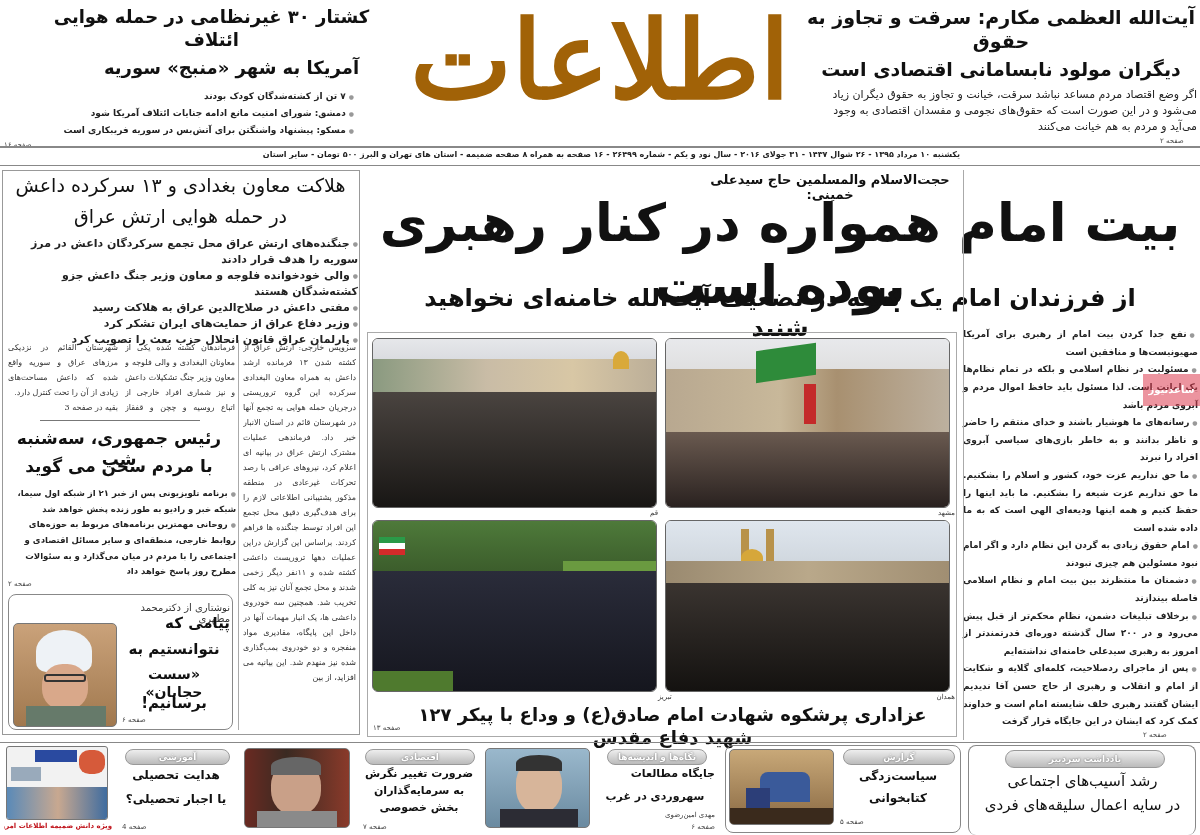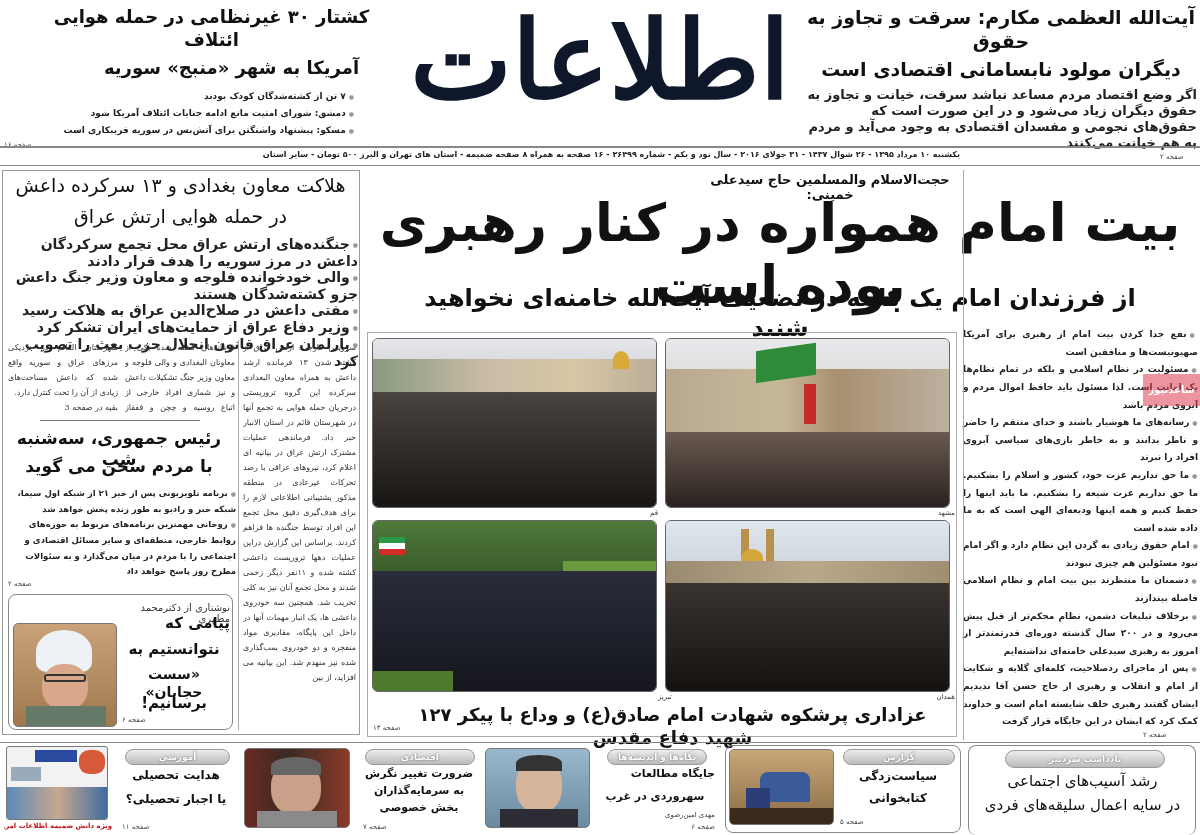--- a/index.html
+++ b/index.html
@@ -7,39 +7,39 @@
 body{font-family:"DejaVu Sans",sans-serif;color:#111;position:relative;direction:rtl}
 .abs{position:absolute}
 .rtl{direction:rtl;text-align:right}
 .hl{font-weight:bold;line-height:1.25;color:#111}
 .bul{font-size:9.5px;font-weight:bold;line-height:1.9;color:#222}
 .bul li{list-style:none}
 .bul li::before{content:"\25CF";color:#999;font-size:6px;margin-left:3px;vertical-align:middle}
 .pg{font-size:7px;color:#444}
 .hr{position:absolute;height:2px;background:#888}
 .vr{position:absolute;width:1px;background:#aaa}
-.logo{font-family:"DejaVu Serif",serif;color:#0f172a;font-weight:bold;font-size:108px;line-height:1;letter-spacing:-4px;text-align:center}
+.logo{font-family:"DejaVu Serif",serif;color:#a16207;font-weight:bold;font-size:108px;line-height:1;letter-spacing:-4px;text-align:center}
 .dateline{font-size:8px;font-weight:bold;color:#222;text-align:center;white-space:nowrap;overflow:hidden}
 .photo{position:absolute;border-radius:6px;overflow:hidden;border:1px solid #666}
 .ph-sky{position:absolute;left:0;right:0;top:0}
 .ph-crowd{position:absolute;left:0;right:0;bottom:0}
 .caption-sm{font-size:7px;color:#333}
 .box{position:absolute;border:1px solid #888;border-radius:8px}
 .pill{position:absolute;background:linear-gradient(#eee,#bbb);border:1px solid #999;border-radius:10px;text-align:center;font-size:9px;font-weight:bold;color:#fff;text-shadow:0 0 2px #555;line-height:16px}
 .col{font-family:"DejaVu Serif",serif;font-size:8px;line-height:15px;color:#333;text-align:justify}
 .thumb{position:absolute;border-radius:5px;overflow:hidden;border:1px solid #777}
 .watermark{position:absolute;background:rgba(220,60,80,0.55);color:#fff;font-weight:bold;font-size:14px;text-align:center}
 </style>
 </head>
 <body>
 
 <div class="abs rtl" style="left:805px;top:6px;width:392px">
   <div class="hl" style="font-size:19px;text-align:center">آیت‌الله العظمی مکارم: سرقت و تجاوز به حقوق</div>
   <div class="hl" style="font-size:19px;text-align:center;margin-top:4px">دیگران مولود نابسامانی اقتصادی است</div>
-  <div style="font-size:13px;font-weight:bold;line-height:16px;margin-top:6px;color:#222">اگر وضع اقتصاد مردم مساعد نباشد سرقت، خیانت و تجاوز به حقوق دیگران زیاد می‌شود و در این صورت است که حقوق‌های نجومی و مفسدان اقتصادی به وجود می‌آید و مردم به هم خیانت می‌کنند</div>
+  <div style="font-size:11px;font-weight:normal;line-height:16px;margin-top:6px;color:#222">اگر وضع اقتصاد مردم مساعد نباشد سرقت، خیانت و تجاوز به حقوق دیگران زیاد می‌شود و در این صورت است که حقوق‌های نجومی و مفسدان اقتصادی به وجود می‌آید و مردم به هم خیانت می‌کنند</div>
   <div class="pg" style="text-align:left;margin-left:355px;margin-top:2px">صفحه ۲</div>
 </div>
 
 <div class="abs logo" style="left:385px;top:6px;width:430px;height:130px">اطلاعات</div>
 
 <div class="abs rtl" style="left:4px;top:6px;width:395px">
   <div class="hl" style="font-size:18px;text-align:center;padding-left:20px">کشتار ۳۰ غیرنظامی در حمله هوایی ائتلاف</div>
   <div class="hl" style="font-size:18px;text-align:center;margin-top:6px;padding-left:60px">آمریکا به شهر «منبج» سوریه</div>
   <ul class="bul" style="margin-top:8px;padding-right:45px;font-size:9px;line-height:17px">
     <li>۷ تن از کشته‌شدگان کودک بودند</li>
@@ -109,21 +109,21 @@
   <div class="abs" style="left:0;top:150px;width:80px;height:22px;background:#4f7a2e"></div>
 </div>
 <div class="abs caption-sm" style="left:658px;top:693px;width:32px;text-align:left">تبریز</div>
 
 <div class="abs hl" style="left:395px;top:704px;width:555px;font-size:18px;text-align:center">عزاداری پرشکوه شهادت امام صادق(ع) و وداع با پیکر ۱۲۷ شهید دفاع مقدس</div>
 <div class="abs pg" style="left:373px;top:724px">صفحه ۱۳</div>
 
 <div class="box" style="left:2px;top:170px;width:358px;height:565px;border-radius:0;border-color:#999"></div>
 <div class="abs hl" style="left:8px;top:174px;width:345px;font-size:19px;font-weight:normal;text-align:center;font-family:'DejaVu Sans',sans-serif">هلاکت معاون بغدادی و ۱۳ سرکرده داعش</div>
 <div class="abs hl" style="left:8px;top:205px;width:345px;font-size:19px;font-weight:normal;text-align:center">در حمله هوایی ارتش عراق</div>
-<ul class="abs bul" style="left:8px;top:236px;width:350px;font-size:14px;line-height:16px">
+<ul class="abs bul" style="left:8px;top:236px;width:350px;font-size:11px;line-height:16px">
   <li>جنگنده‌های ارتش عراق محل تجمع سرکردگان داعش در مرز سوریه را هدف قرار دادند</li>
   <li>والی خودخوانده فلوجه و معاون وزیر جنگ داعش جزو کشته‌شدگان هستند</li>
   <li>مفتی داعش در صلاح‌الدین عراق به هلاکت رسید</li>
   <li>وزیر دفاع عراق از حمایت‌های ایران تشکر کرد</li>
   <li>پارلمان عراق قانون انحلال حزب بعث را تصویب کرد</li>
 </ul>
 
 <div class="abs col rtl" style="left:243px;top:340px;width:113px;height:392px;overflow:hidden">سرویس خارجی: ارتش عراق از کشته شدن ۱۳ فرمانده ارشد داعش به همراه معاون البغدادی سرکرده این گروه تروریستی درجریان حمله هوایی به تجمع آنها در شهرستان قائم در استان الانبار خبر داد. فرماندهی عملیات مشترک ارتش عراق در بیانیه ای اعلام کرد، نیروهای عراقی با رصد تحرکات غیرعادی در منطقه مذکور پشتیبانی اطلاعاتی لازم را برای هدف‌گیری دقیق محل تجمع این افراد توسط جنگنده ها فراهم کردند. براساس این گزارش دراین عملیات دهها تروریست داعشی کشته شده و ۱۱نفر دیگر زخمی شدند و محل تجمع آنان نیز به کلی تخریب شد. همچنین سه خودروی داعشی ها، یک انبار مهمات آنها در داخل این پایگاه، مقادیری مواد منفجره و دو خودروی بمب‌گذاری شده نیز منهدم شد. این بیانیه می افزاید، از بین</div>
 <div class="vr" style="left:238px;top:340px;height:390px"></div>
 <div class="abs col rtl" style="left:125px;top:340px;width:110px;height:78px;overflow:hidden">فرماندهان کشته شده یکی از معاونان البغدادی و والی فلوجه و معاون وزیر جنگ تشکیلات داعش و نیز شماری افراد خارجی از اتباع روسیه و چچن و قفقاز بوده‌اند.</div>
@@ -190,21 +190,21 @@
 
 <div class="thumb" style="left:244px;top:748px;width:106px;height:80px;background:linear-gradient(90deg,#6a2a22,#3a2a22 40%,#8a3a2a)">
   <div class="abs" style="left:26px;top:12px;width:50px;height:54px;background:#c9a088;border-radius:45%"></div>
   <div class="abs" style="left:26px;top:8px;width:50px;height:18px;background:#666;border-radius:50% 50% 0 0"></div>
   <div class="abs" style="left:12px;top:62px;width:80px;height:18px;background:#8a8a8a"></div>
 </div>
 
 <div class="pill" style="left:125px;top:749px;width:105px;height:16px;line-height:14px">آموزشی</div>
 <div class="abs hl" style="left:120px;top:768px;width:112px;font-size:12px;text-align:center">هدایت تحصیلی</div>
 <div class="abs hl" style="left:120px;top:792px;width:112px;font-size:12px;text-align:center">یا اجبار تحصیلی؟</div>
-<div class="abs pg" style="left:122px;top:823px">صفحه ۱۱</div>
+<div class="abs pg" style="left:122px;top:823px">صفحه 4</div>
 
 <div class="thumb" style="left:6px;top:746px;width:102px;height:74px;background:#f2f2f2;border-radius:3px">
   <div class="abs" style="left:28px;top:3px;width:42px;height:12px;background:#2a4aa0"></div>
   <div class="abs" style="left:72px;top:3px;width:26px;height:24px;background:#d65a3a;border-radius:40%"></div>
   <div class="abs" style="left:4px;top:20px;width:30px;height:14px;background:#9ab"></div>
   <div class="abs" style="left:0;top:40px;width:102px;height:34px;background:linear-gradient(90deg,#5a8ab8,#c8a890,#3a6aa0)"></div>
 </div>
 <div class="abs" style="left:4px;top:822px;width:108px;font-size:7px;font-weight:bold;color:#c0141c;text-align:center;white-space:nowrap;overflow:hidden">ویژه دانش ضمیمه اطلاعات امروز</div>
 
 <div class="vr" style="left:963px;top:170px;height:570px"></div>

